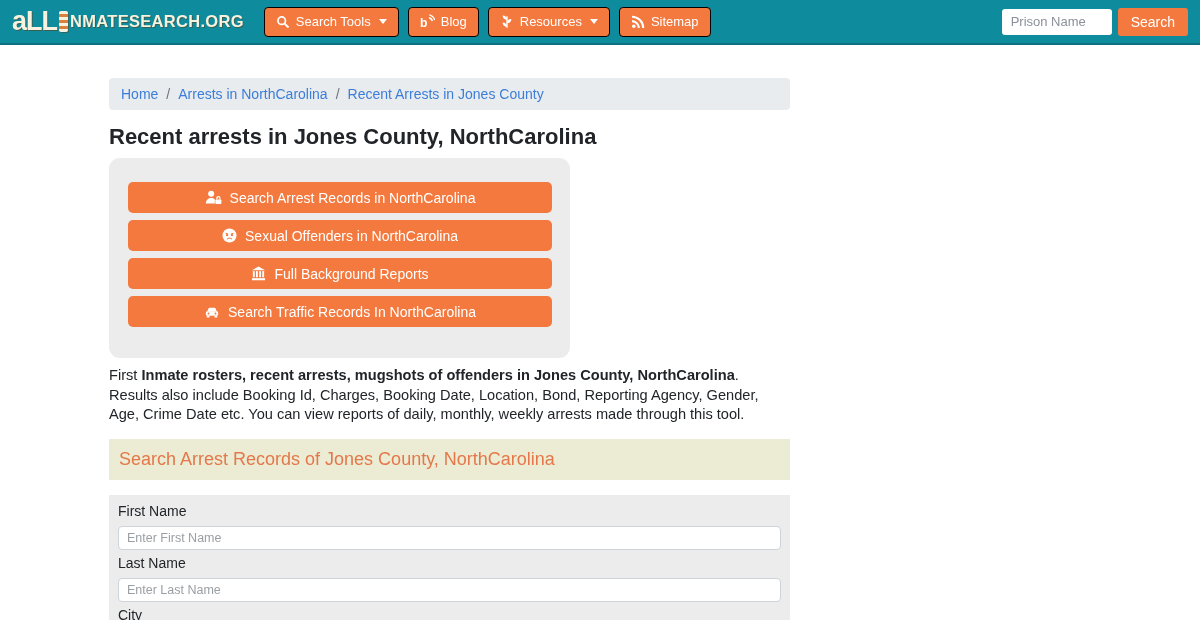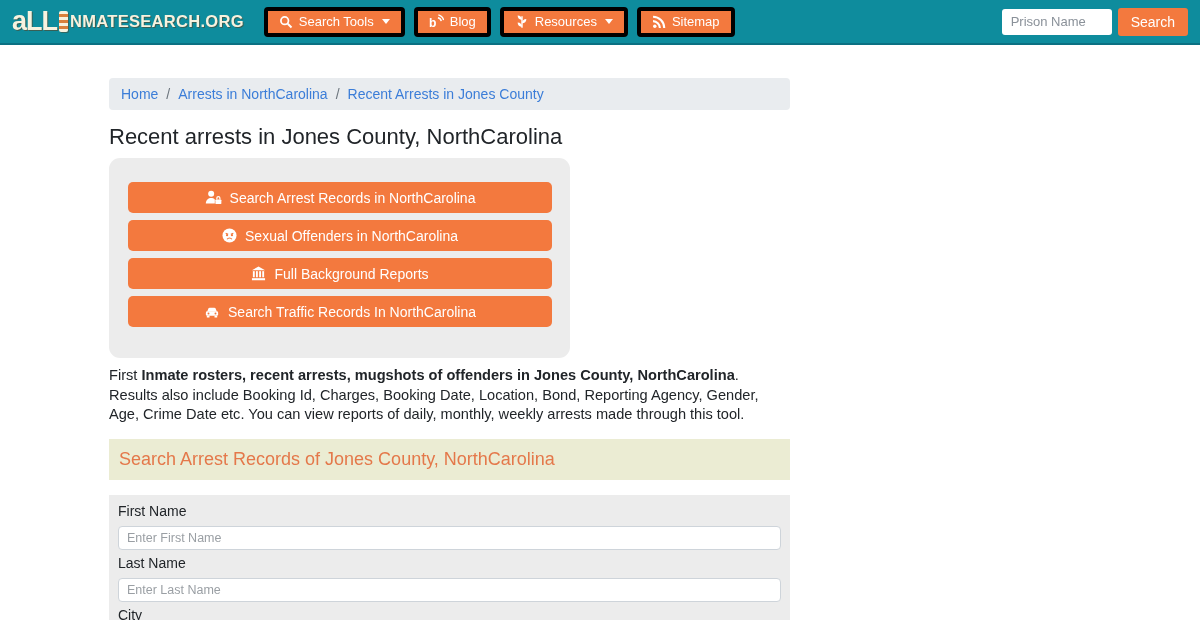--- a/index.html
+++ b/index.html
@@ -28,21 +28,21 @@
   .logo-i {
     width: 9px; height: 21px; margin: 0 2px; border-radius: 2px;
     background: repeating-linear-gradient(180deg, #F7F2DF 0 3px, #D9803C 3px 6px);
     box-shadow: 1px 1px 0 rgba(92,58,26,0.45);
   }
   .logo-rest { font-size: 16.5px; font-weight: 800; letter-spacing: 0.3px; }
 
   .nav-buttons { display: flex; align-items: center; }
   .nav-btn {
     height: 30px; background: #F3793E; color: #fff;
-    border: 4px solid #000000; border-radius: 4px;
+    border: 1px solid #000000; border-radius: 4px;
     font-family: "Liberation Sans", sans-serif;
     font-size: 13px; display: inline-flex; align-items: center;
     gap: 6px; padding: 0 11px; margin-right: 9px; cursor: pointer;
   }
   .icon { display: inline-flex; align-items: center; justify-content: center; }
   .icon svg { display: block; }
   .caret {
     width: 0; height: 0; margin-left: 2px;
     border-left: 4px solid transparent; border-right: 4px solid transparent;
     border-top: 5px solid #ffffff;
@@ -65,21 +65,21 @@
 
   .breadcrumb {
     margin-top: 33px; background: #E9ECEF; border-radius: 4px;
     padding: 8px 12px; font-size: 14px;
     display: flex; gap: 8px; align-items: center;
   }
   .breadcrumb a { color: #3B7DD8; text-decoration: none; }
   .breadcrumb .sep { color: #6C757D; }
 
   .page-title {
-    font-size: 22px; font-weight: 400; color: #212529;
+    font-size: 22px; font-weight: 700; color: #212529;
     margin: 14px 0 8px 0;
   }
 
   .actions-panel {
     width: 461px; background: #ECECEC;
     padding: 24px 18px 19px 19px;
     border-radius: 11px;
   }
   .action-btn {
     display: flex; align-items: center; justify-content: center; gap: 8px;

